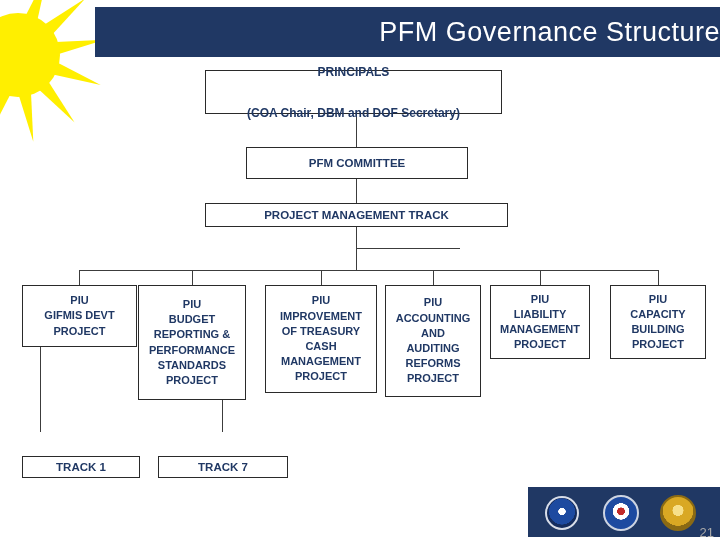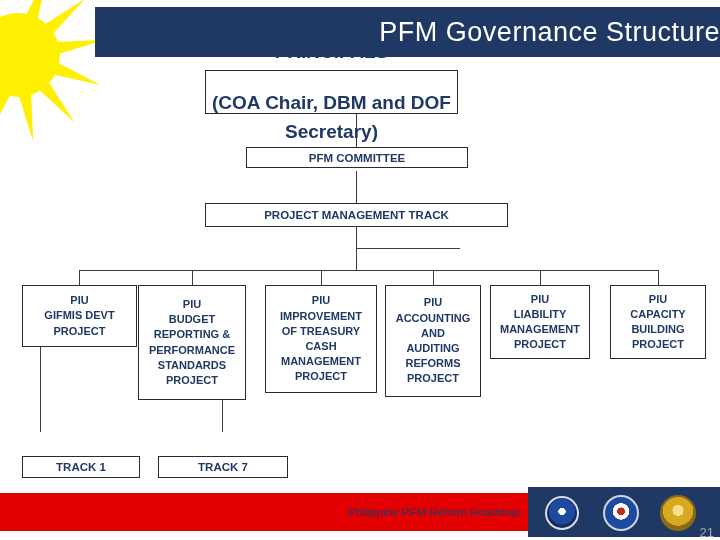--- a/index.html
+++ b/index.html
@@ -17,22 +17,22 @@
   .banner-title{ color:#fff; font-size:27px; padding-left:150px; letter-spacing:.5px; }
   .sun{ position:absolute; left:0; top:0; z-index:1; }
 
   
   .box{
     position:absolute; border:1px solid var(--box_border); background:#fff;
     color:var(--navy); font-weight:bold; display:flex; align-items:center;
     justify-content:center; text-align:center; z-index:3;
   }
   .pre{ white-space:pre-line; }
-  .principals{ left:205px; top:70px; width:253px; height:44px; font-size:19px; flex-direction:column; line-height:1.5;gap:23px; }
-  .committee{ left:246px; top:147px; width:222px; height:21px; font-size:11.5px; }
+  .principals{ left:205px; top:70px; width:297px; height:44px; font-size:12px; flex-direction:column; line-height:1.5;gap:23px; }
+  .committee{ left:246px; top:147px; width:222px; height:32px; font-size:11.5px; }
   .pmo{ left:205px; top:203px; width:303px; height:24px; font-size:11.5px; }
   .procurement{ left:460px; top:237px; width:218px; height:23px; font-size:13px; font-weight:normal; }
   .piu{ font-size:11px; line-height:1.38; padding:0; }
   .piu1{ left:22px;  top:285px; width:115px; height:62px; }
   .piu2{ left:138px; top:285px; width:108px; height:115px; }
   .piu3{ left:265px; top:285px; width:112px; height:108px; }
   .piu4{ left:385px; top:285px; width:96px;  height:112px; }
   .piu5{ left:490px; top:285px; width:100px; height:74px; }
   .piu6{ left:610px; top:285px; width:96px;  height:74px; }
   .track{ font-size:11.5px;margin-top:24px; }
@@ -154,23 +154,20 @@
 MANAGEMENT
 PROJECT</div>
   <div class="box piu piu6 pre">PIU
 CAPACITY
 BUILDING
 PROJECT</div>
 
   <div class="box track track1">TRACK 1</div>
   <div class="box track track2">TRACK 7</div>
 
-  <div class="redbar">
-    <span class="redbar-label">Philippine PFM Reform Roadmap</span>
-  </div>
 
   <div class="navypanel">
     <div class="seal seal1"></div>
     <div class="seal seal2"></div>
     <div class="seal seal3"></div>
   </div>
 
   <div class="pagenum">21</div>
 
 </div>

